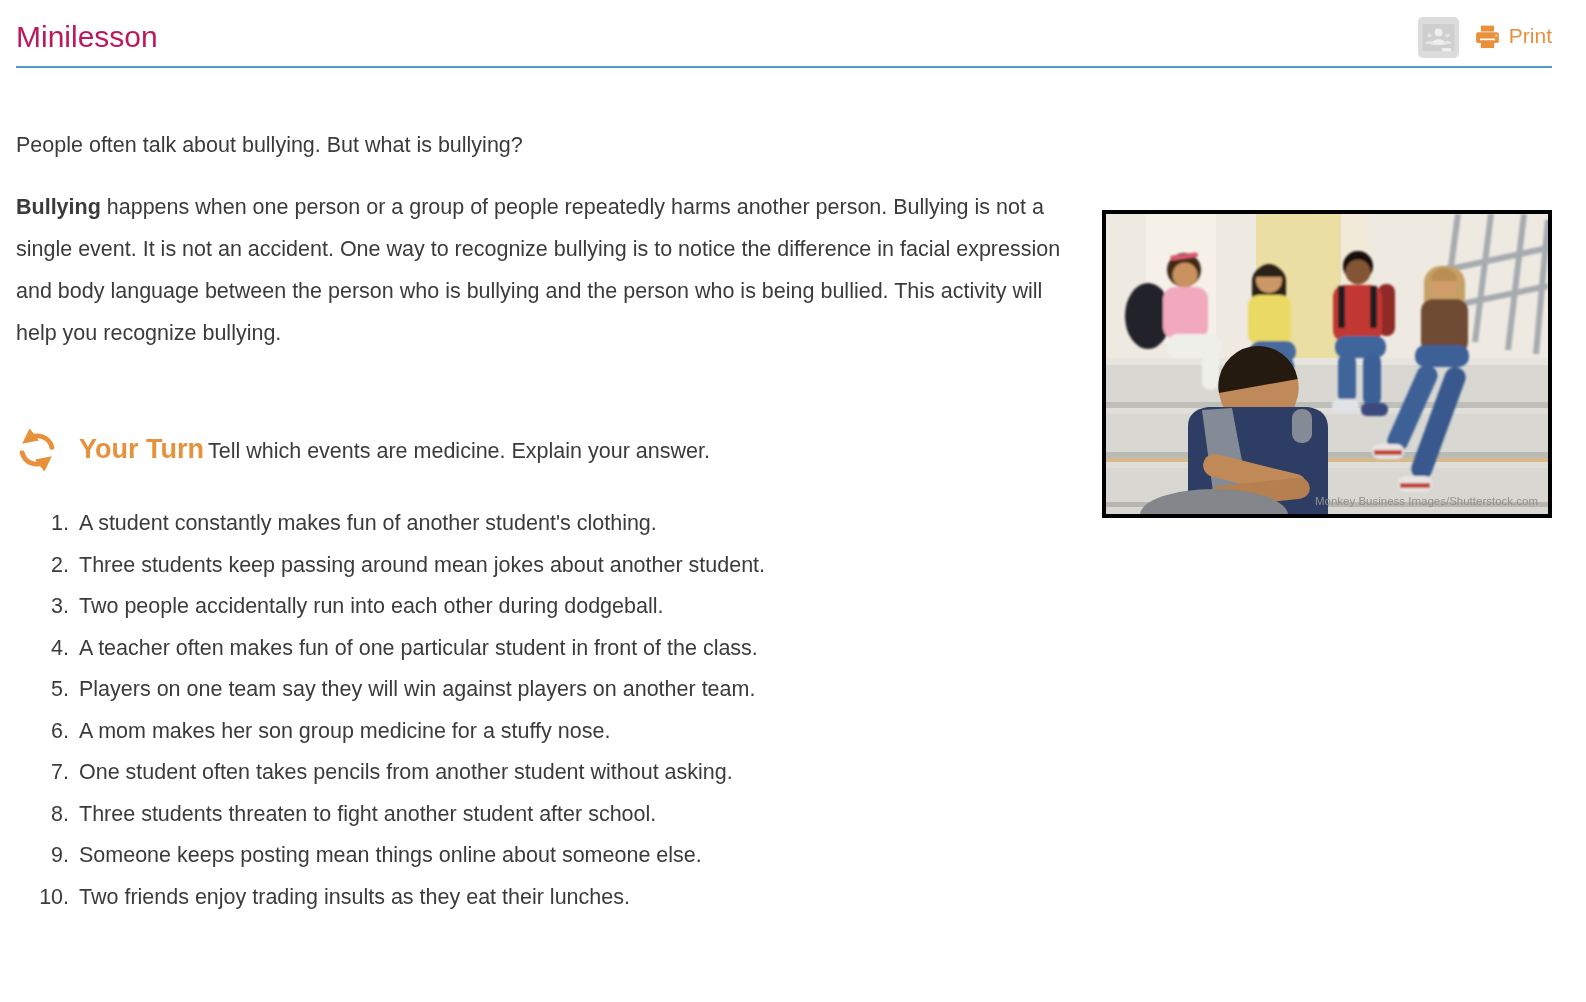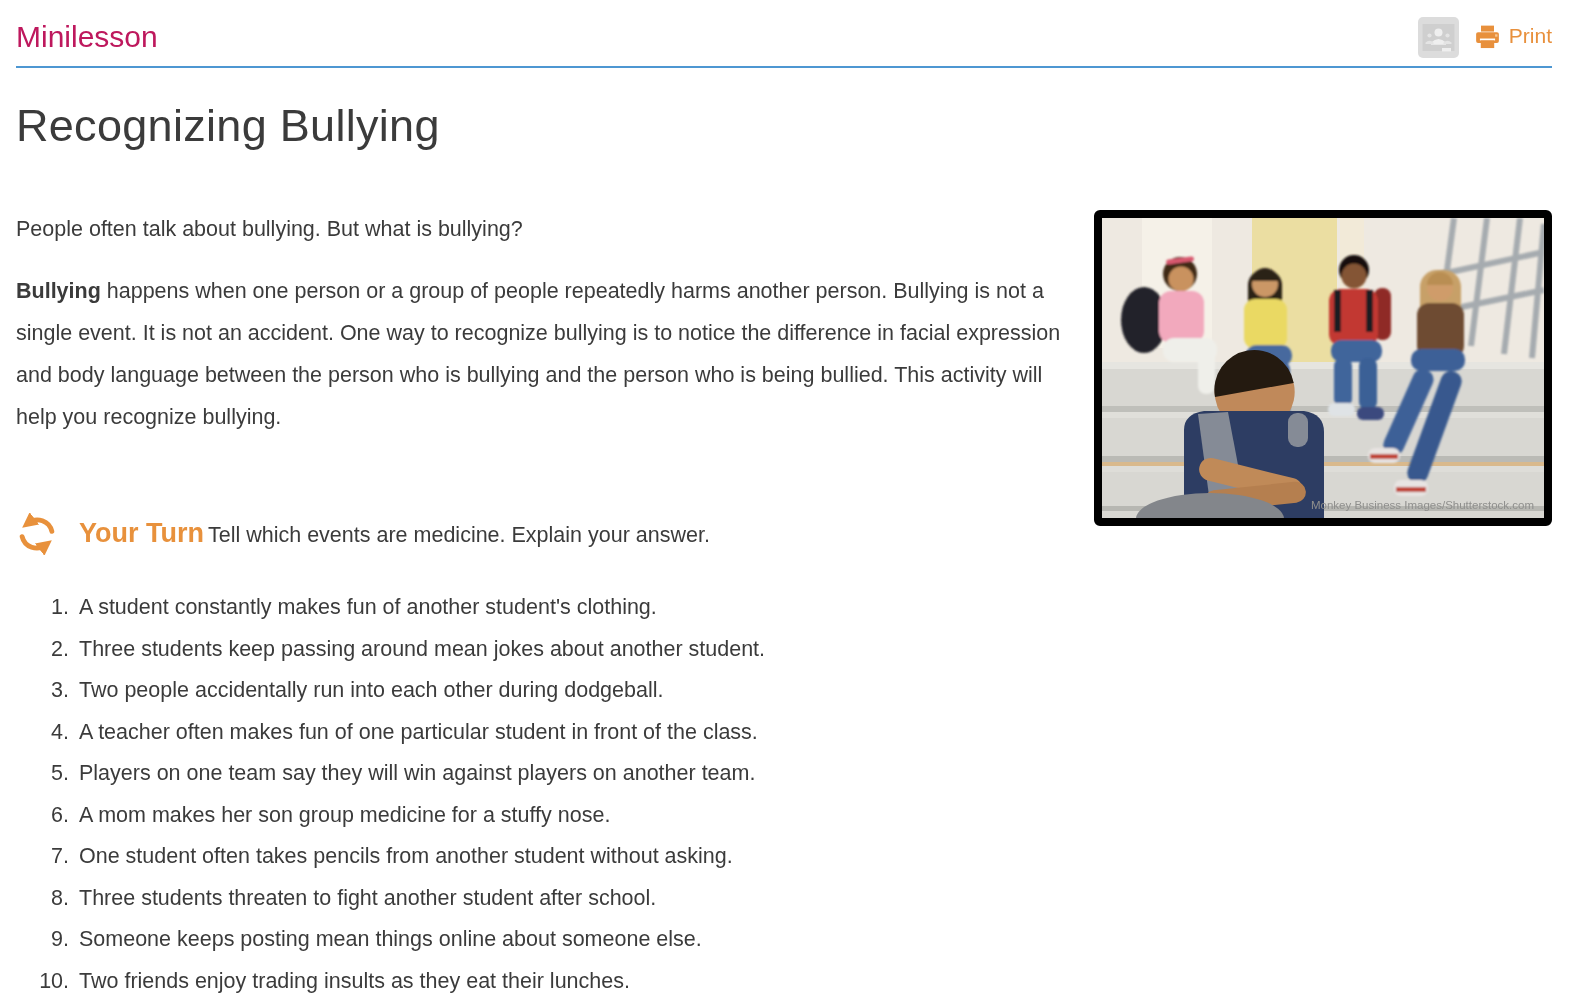--- a/index.html
+++ b/index.html
@@ -24,21 +24,21 @@
   
   .your-turn{display:flex;align-items:center;gap:21px;margin:58px 0 0 0;}
   .yt-icon{flex:0 0 auto;width:42px;height:42px;}
   .yt-text{font-size:21.5px;line-height:30px;}
   .yt-label{color:#e8913c;font-weight:700;font-size:27px;margin-right:4px;}
   
   .activity-list{margin:24px 0 0 0;padding:0 0 0 59px;font-size:21.5px;}
   .activity-list li{margin:0 0 17.5px 0;line-height:24px;padding-left:4px;}
   
   .photo{position:absolute;top:210px;right:34px;width:442px;height:300px;margin:0;
-         border:8px solid #000000;border-radius:6px;overflow:hidden;background:#eee9e1;}
+         border:4px solid #000000;border-radius:0;overflow:hidden;background:#eee9e1;}
   .photo svg{display:block;width:100%;height:100%;}
 </style>
 </head>
 <body>
 
 <div class="container">
 
   <div class="topbar">
     <h2 class="app-title">Minilesson</h2>
     <div class="actions">
@@ -63,21 +63,20 @@
           <rect x="5.8" y="15.2" width="12.4" height="7" fill="#e8903c"></rect>
           <rect x="19" y="9.5" width="2.2" height="2.2" fill="#f7c996"></rect>
         </svg>
         <span class="print-label">Print</span>
       </button>
     </div>
   </div>
 
   <hr class="divider">
 
-  <h1 class="page-title">Recognizing Bullying</h1>
 
   <p class="intro-q">People often talk about bullying. But what is bullying?</p>
 
   <p class="intro-p"><b>Bullying</b><span> happens when one person or a group of people repeatedly harms another person. Bullying is not a single event. It is not an accident. One way to recognize bullying is to notice the difference in facial expression and body language between the person who is bullying and the person who is being bullied. This activity will help you recognize bullying.</span></p>
 
   <div class="your-turn">
     <svg class="yt-icon" viewBox="0 0 48 48">
       <defs>
         <marker id="ah" viewBox="0 0 10 10" refX="5" refY="5" markerWidth="3.2" markerHeight="3.2" orient="auto-start-reverse">
           <path d="M0 0 L10 5 L0 10 z" fill="#e8913c"></path>

